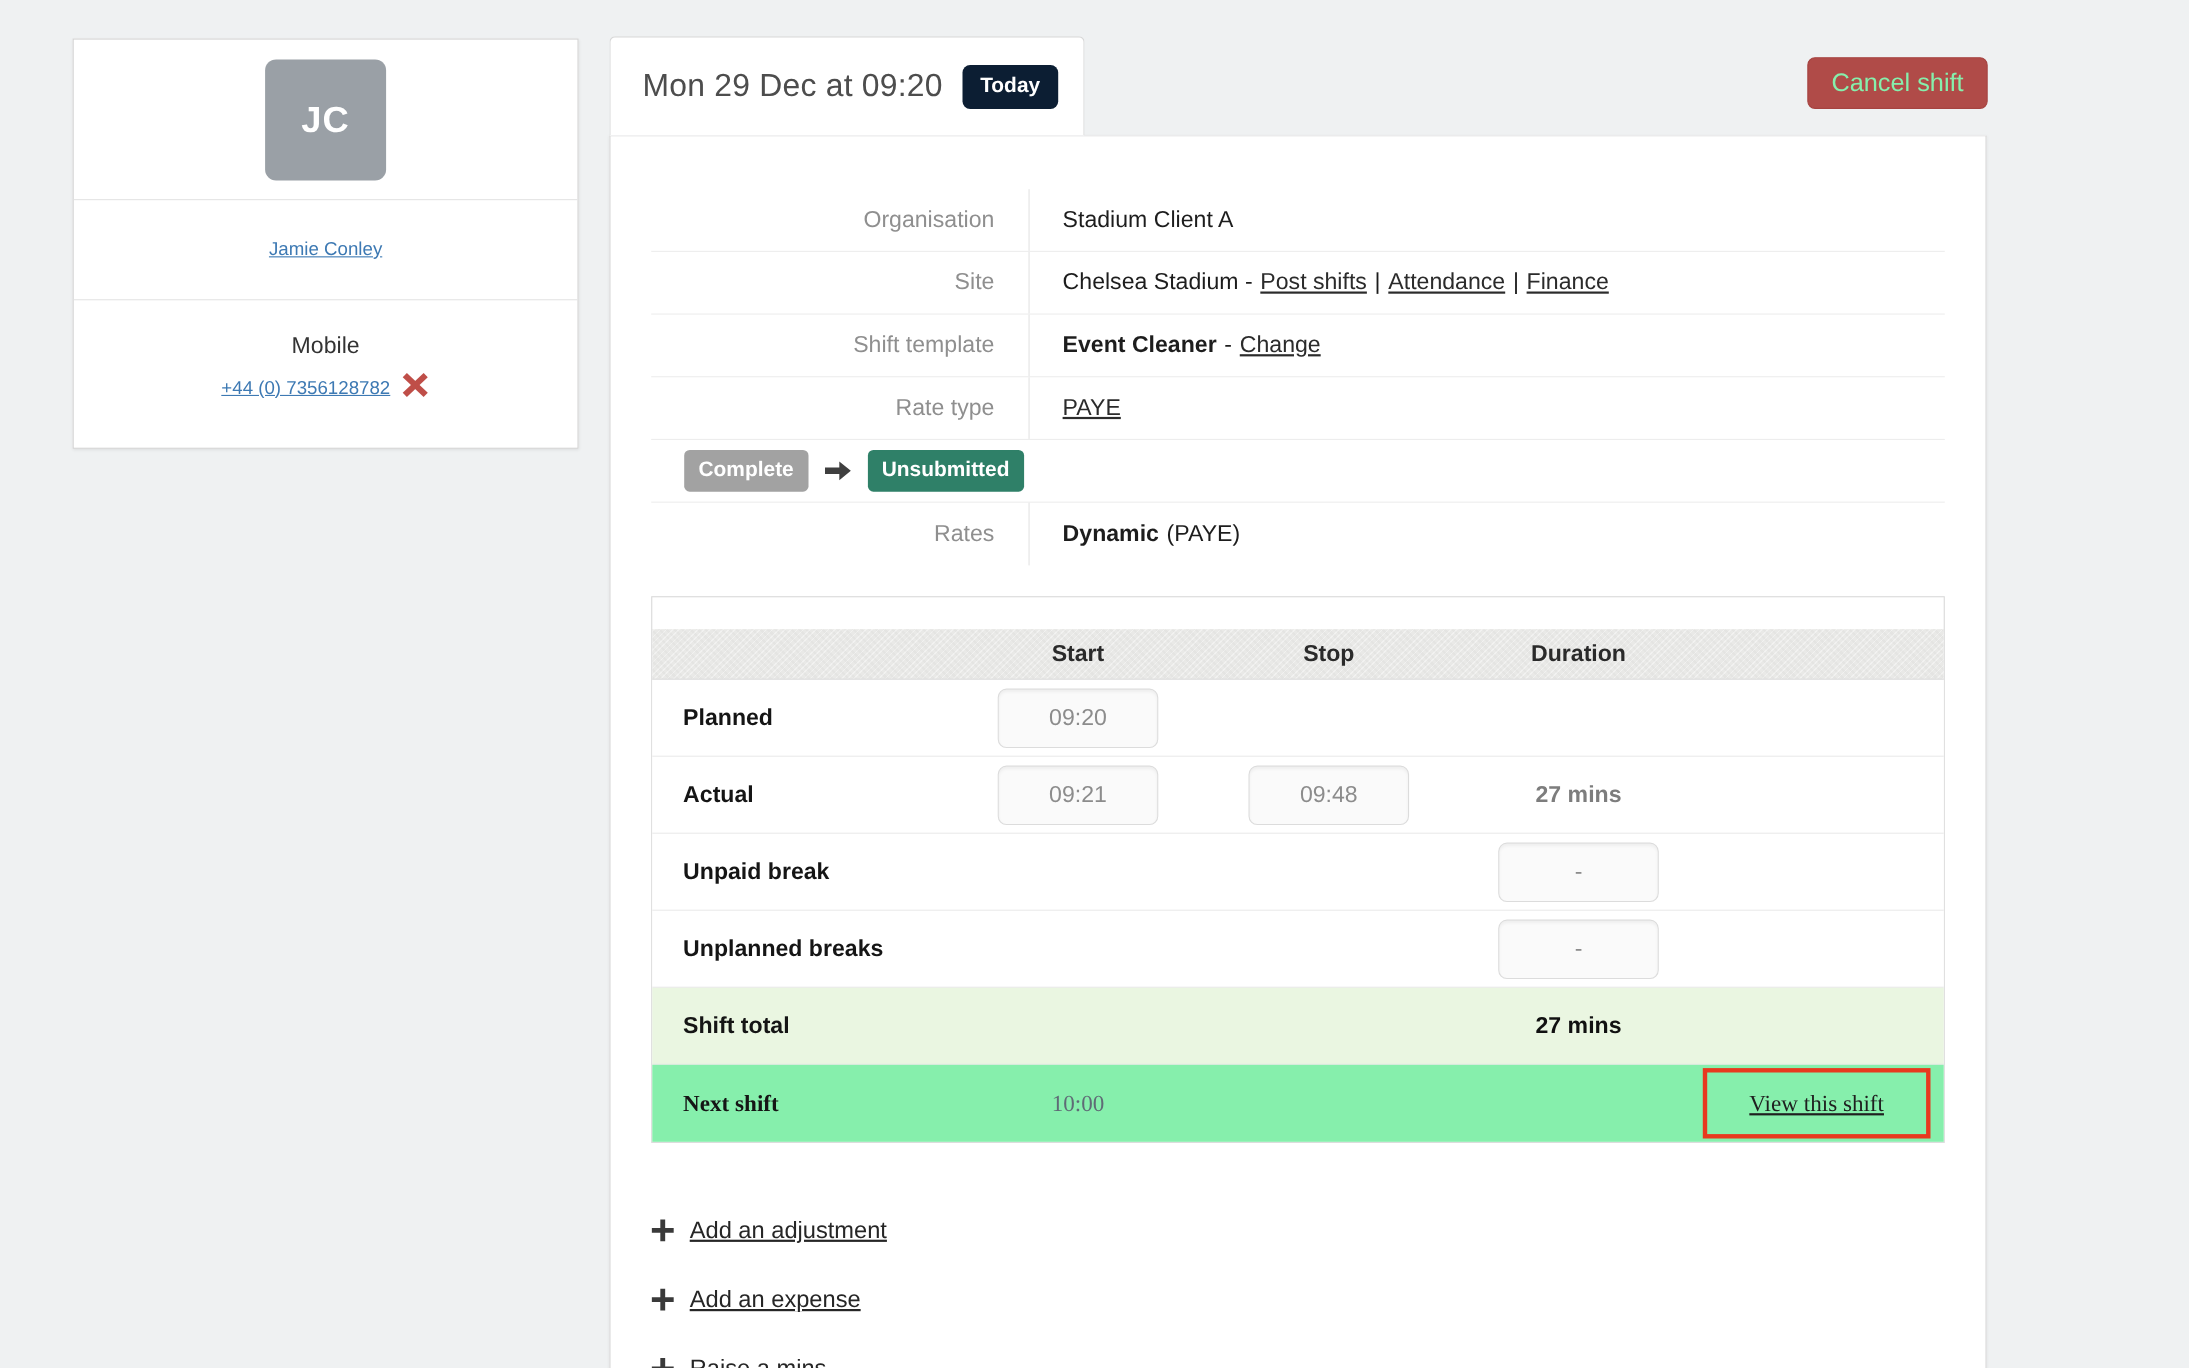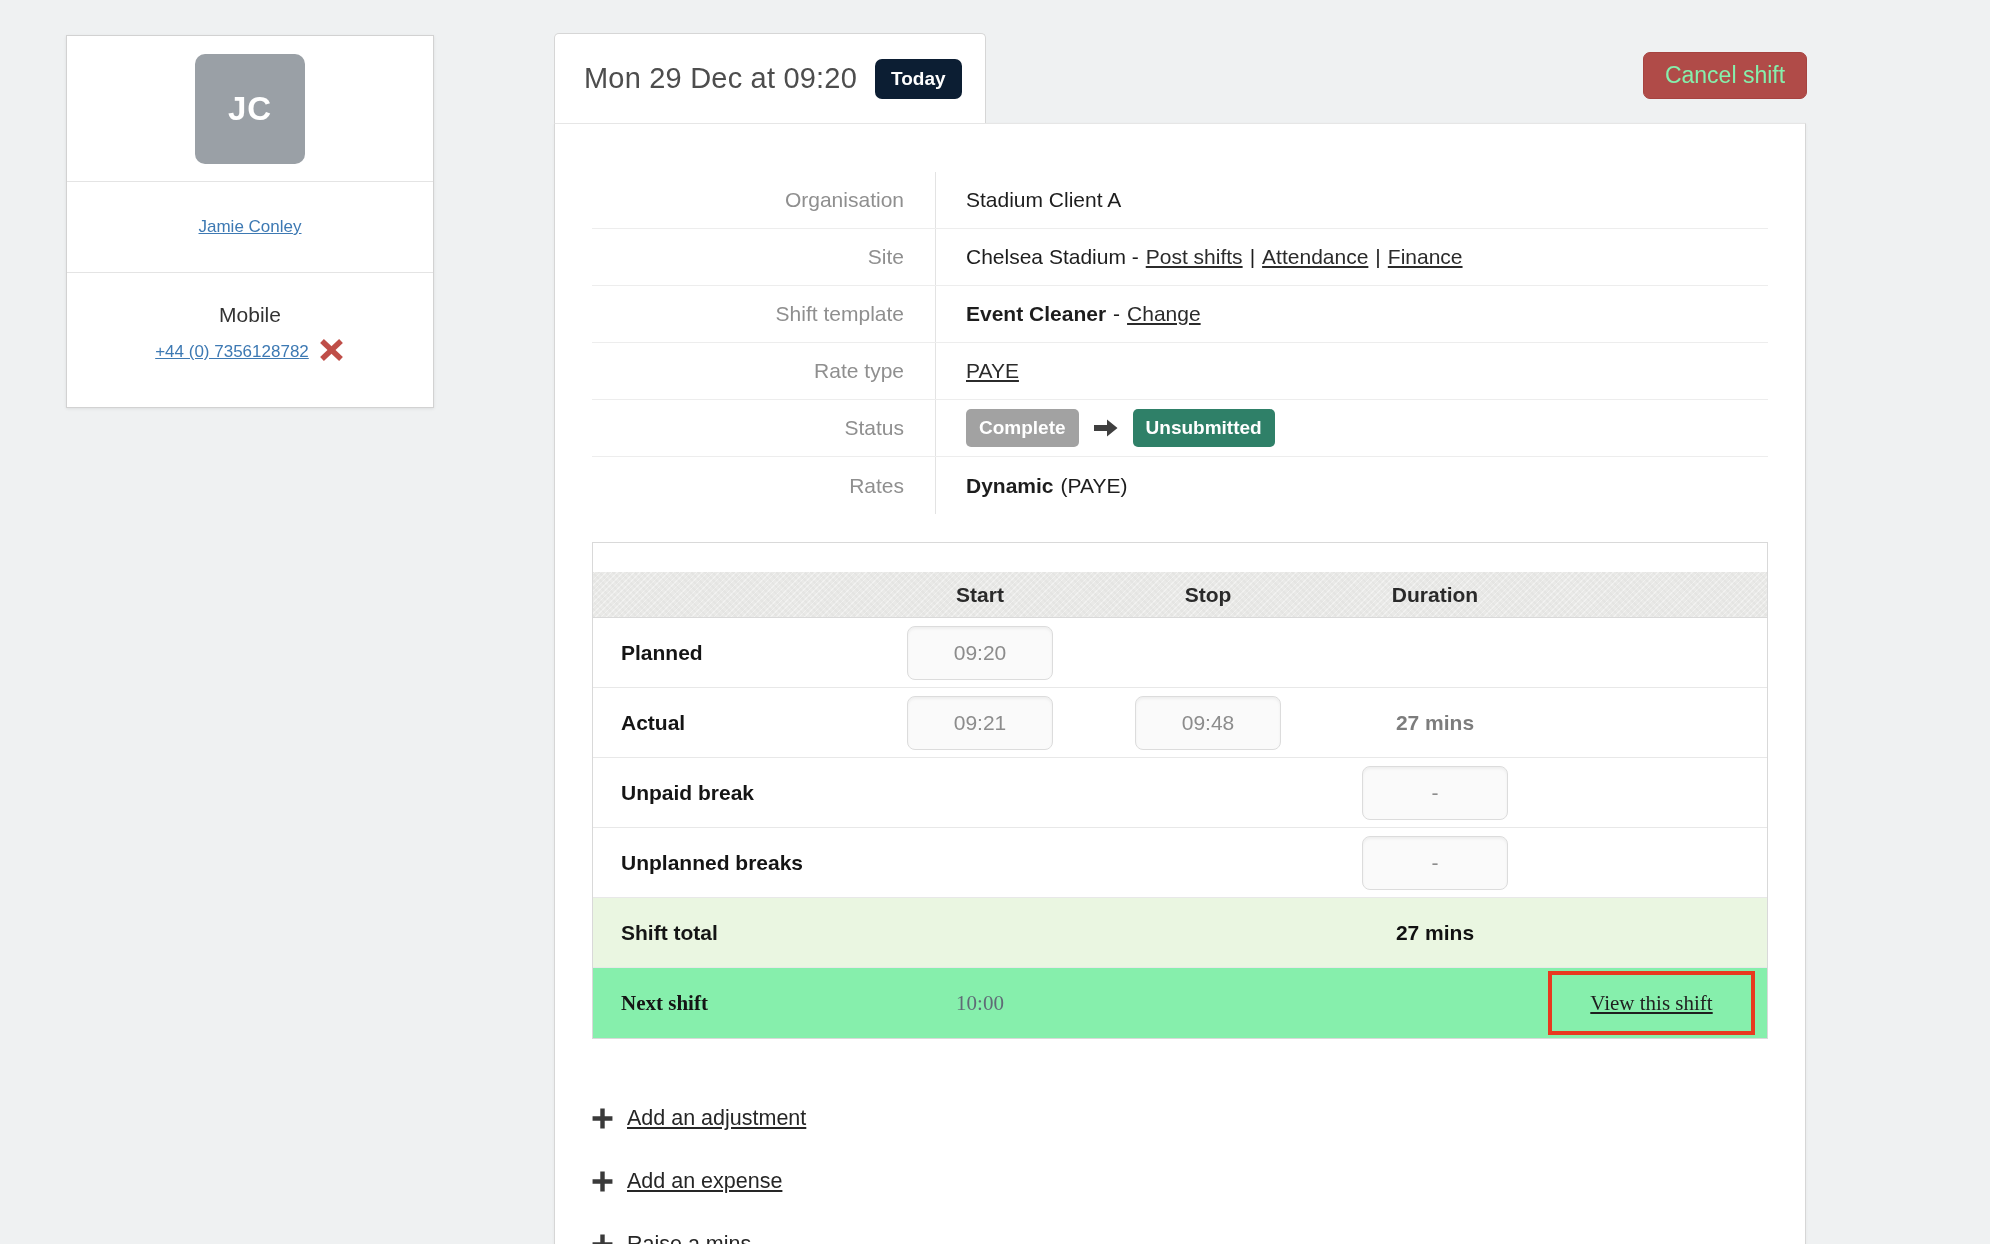--- a/index.html
+++ b/index.html
@@ -7,21 +7,21 @@
   body {
     background:#eff1f2;
     font-family:"Liberation Sans", sans-serif;
     color:#222;
     position:relative;
   }
   a { cursor:pointer; }
 
   
   .profile-card {
-    position:absolute; left:66px; top:35px; width:368px;
+    position:absolute; left:66px; top:35px; width:460px;
     background:#fff; border:1px solid #d2d2d2;
     box-shadow:0 1px 3px rgba(0,0,0,.08);
   }
   .pc-section { border-bottom:1px solid #e4e4e4; }
   .pc-section:last-child { border-bottom:none; }
   .pc-avatar-wrap { height:146px; display:flex; align-items:center; justify-content:center; }
   .avatar {
     width:110px; height:110px; border-radius:10px; background:#9aa0a6;
     display:flex; align-items:center; justify-content:center;
     color:#fff; font-weight:bold; font-size:33px; letter-spacing:1px;
@@ -193,21 +193,20 @@
     </div>
 
     <div class="detail-row">
       <div class="detail-label">Rate type</div>
       <div class="detail-value">
         <a class="dark-link">PAYE</a>
       </div>
     </div>
 
     <div class="detail-row">
-      <div class="detail-label">Status</div>
       <div class="detail-value">
         <span class="status-badge badge-complete">Complete</span>
         <span class="status-arrow">
           <svg width="26" height="20" viewBox="0 0 26 20">
             <path d="M1 7 h13 V1.5 L24.5 10 L14 18.5 V13 H1 z" fill="#3f3f3f"></path>
           </svg>
         </span>
         <span class="status-badge badge-unsubmitted">Unsubmitted</span>
       </div>
     </div>

